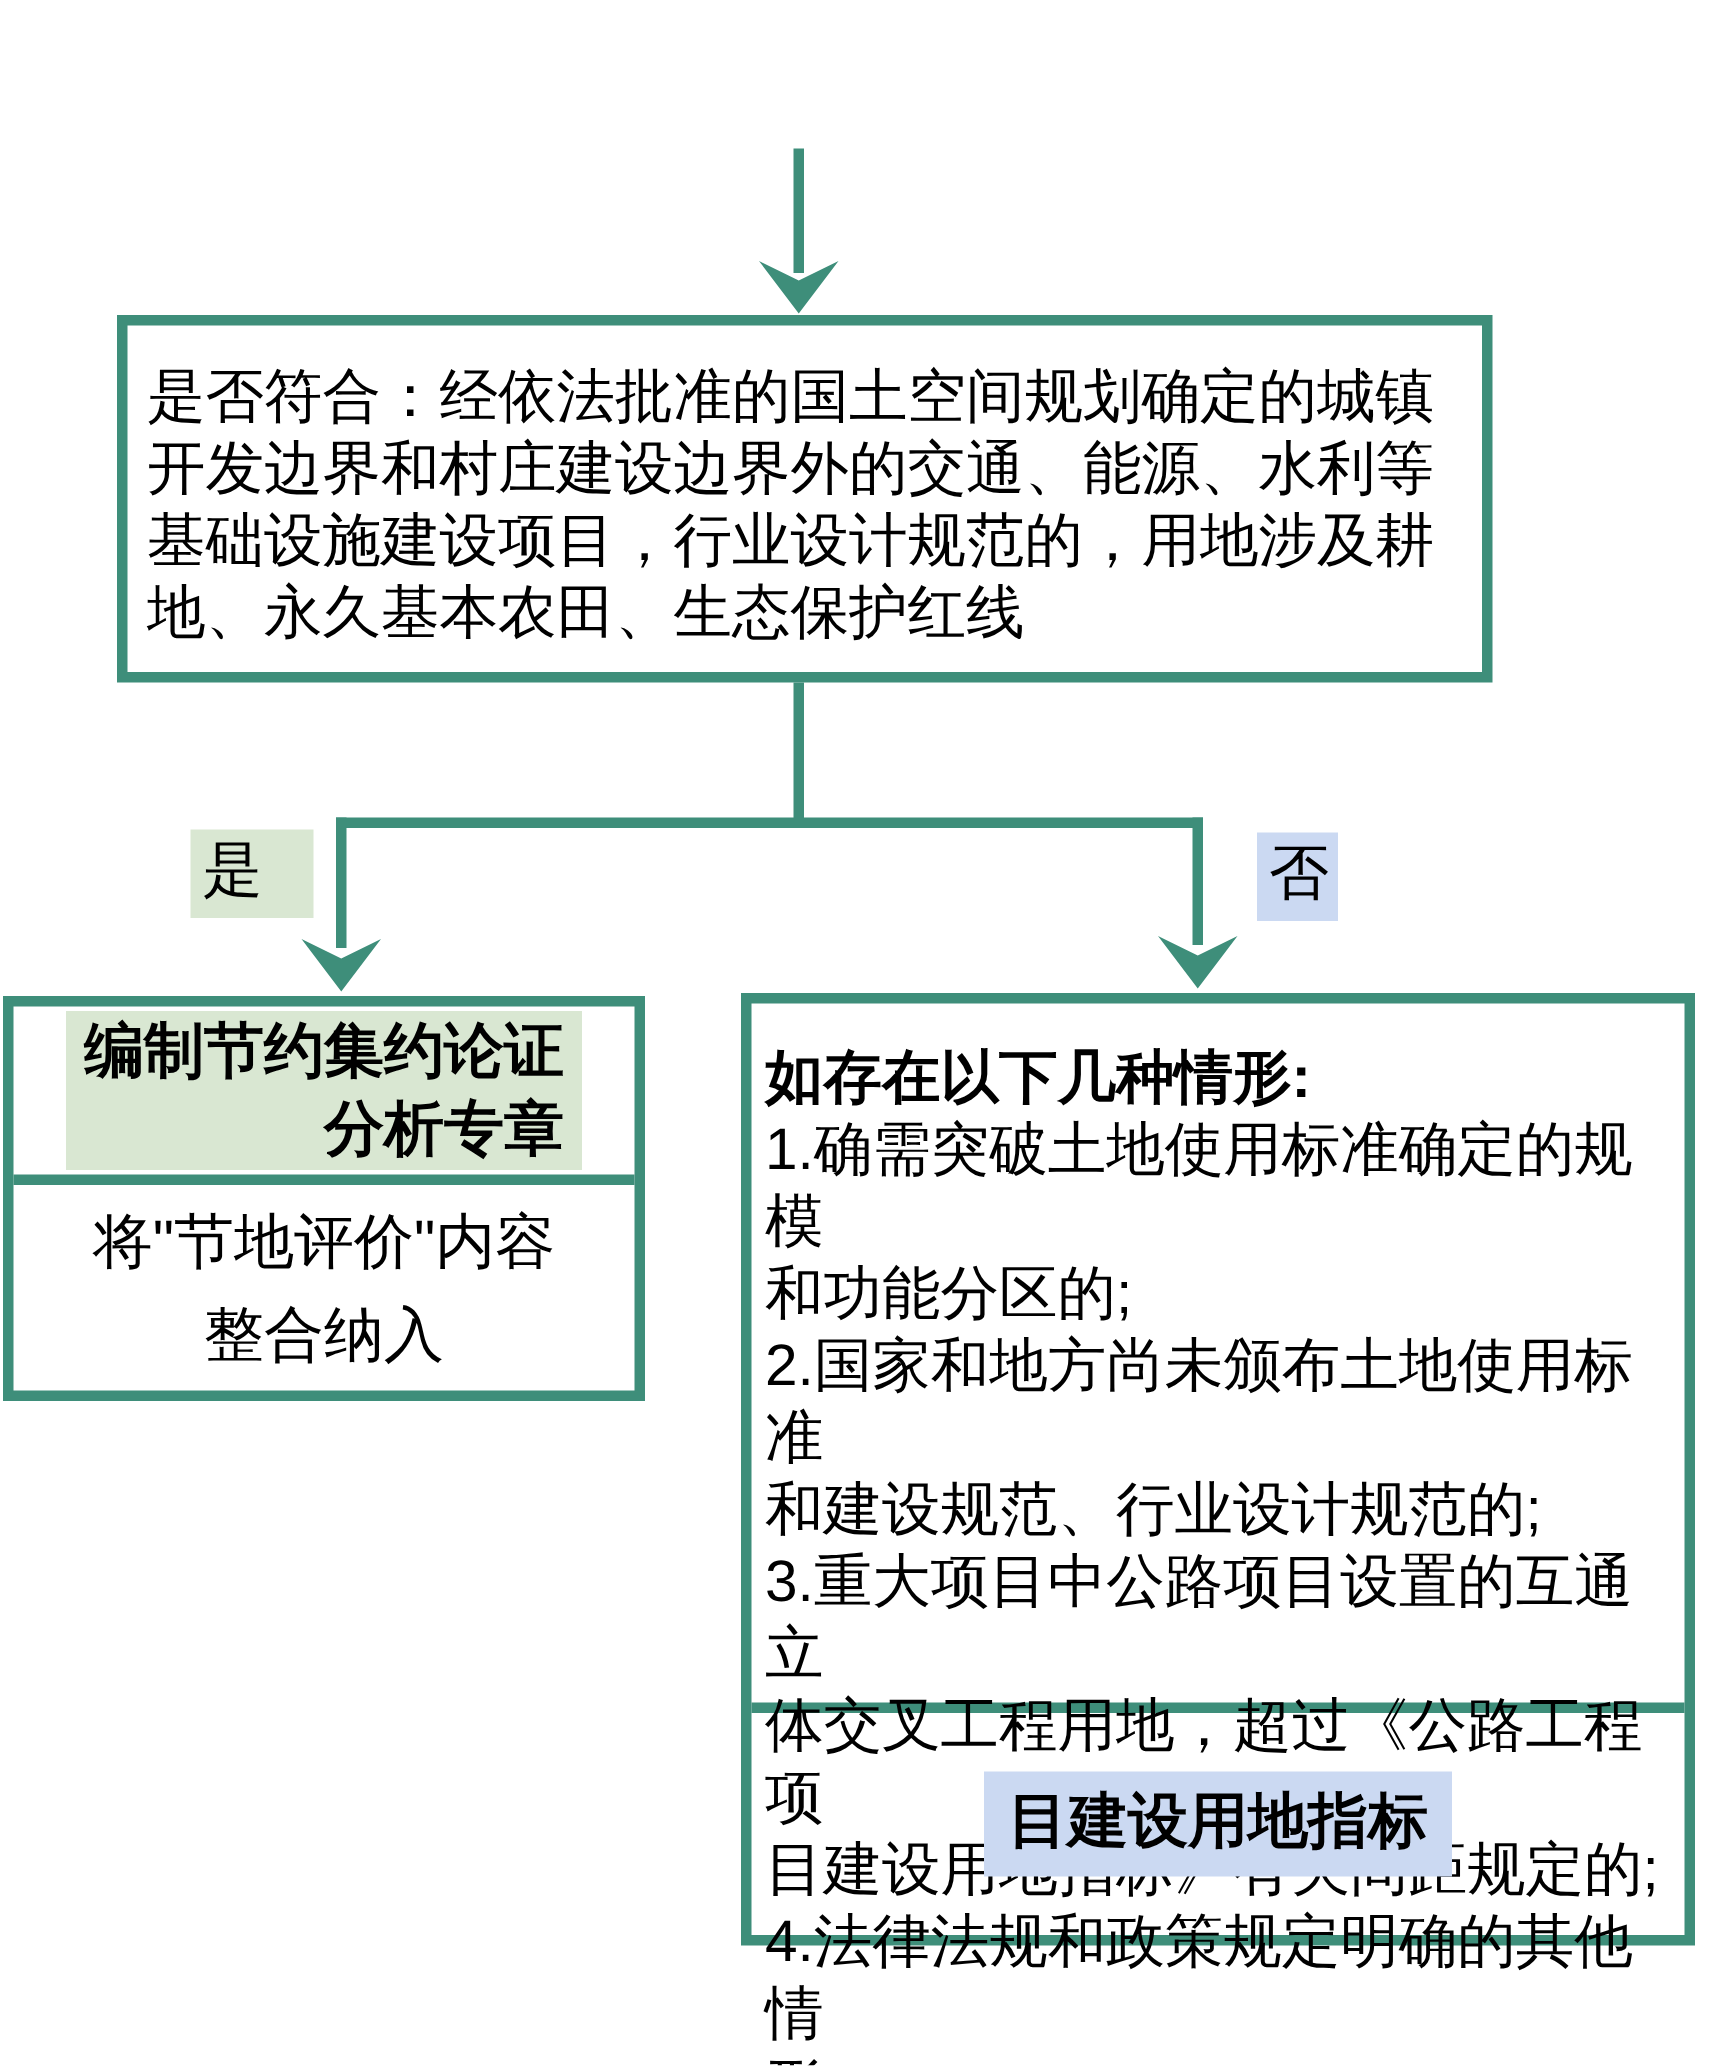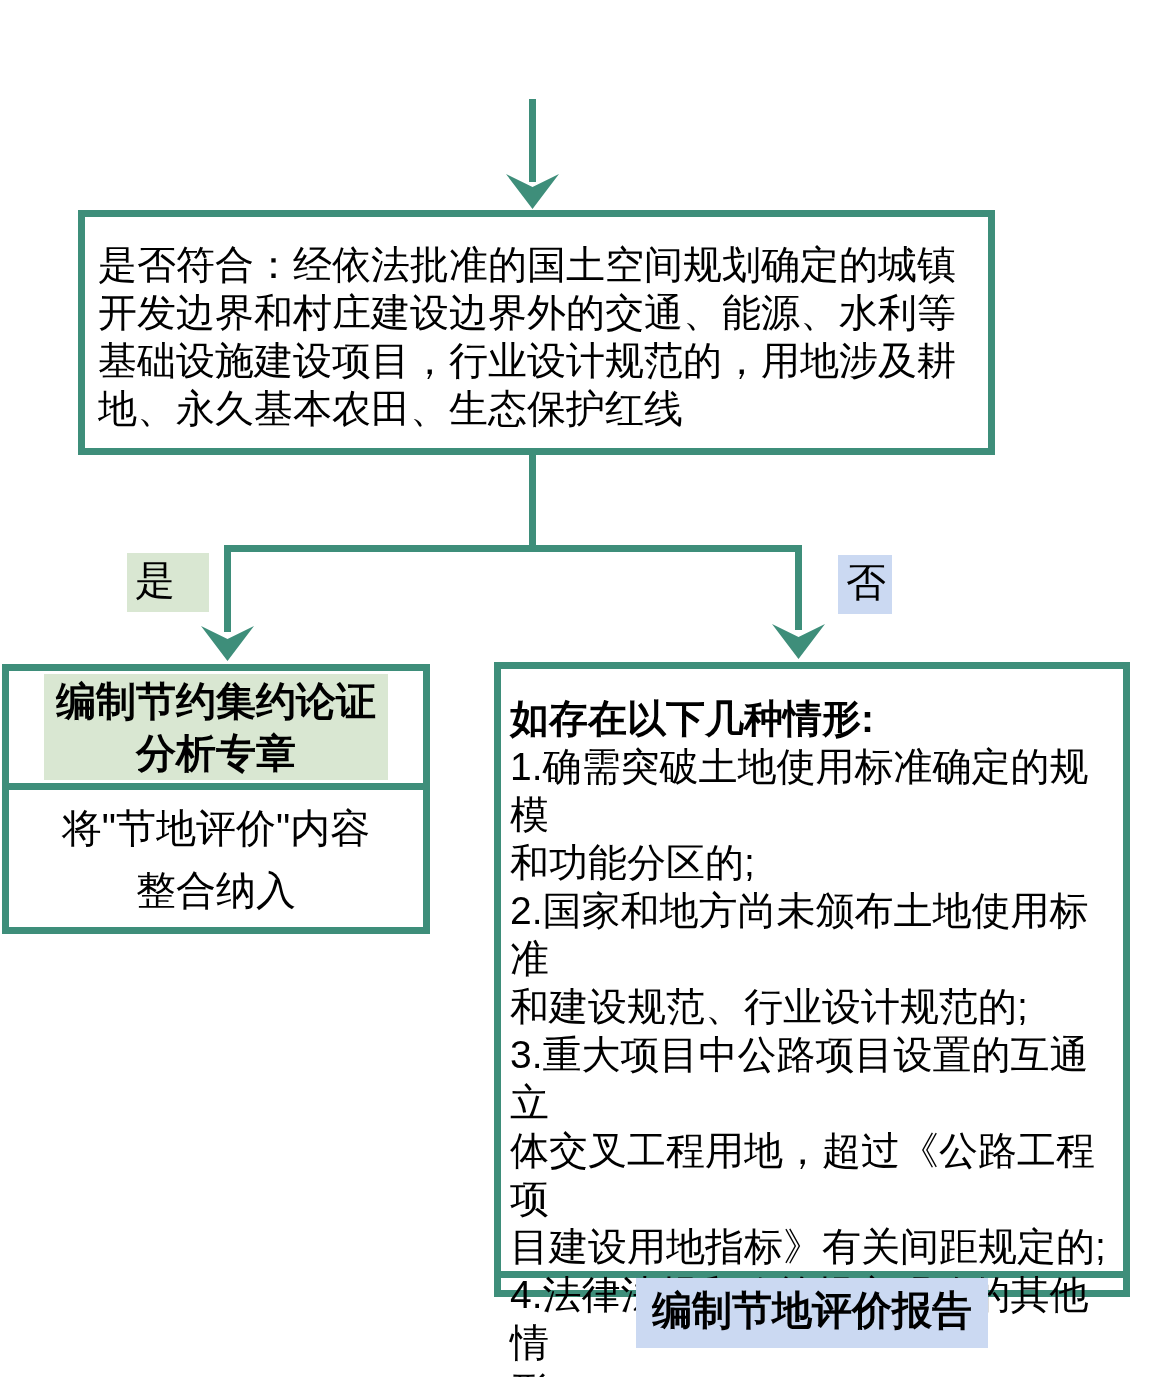--- a/index.html
+++ b/index.html
@@ -51,32 +51,32 @@
   .yes-box{left:2px;top:664px;width:428px;height:270px;display:flex;flex-direction:column;}
   .yes-header{
     border-bottom:7px solid var(--border);
     height:119px;box-sizing:border-box;
     display:flex;align-items:center;justify-content:center;
     padding:3px 0;
   }
   .yes-header .hl-green{
     background:var(--green_hl);
     font-size:40px;font-weight:bold;line-height:52px;
-    text-align:center;padding:1px 12px;min-width:320px;
+    text-align:right;padding:1px 12px;min-width:320px;
   }
   .yes-body{
     flex:1;display:flex;align-items:center;justify-content:center;
     font-size:40px;line-height:62px;text-align:center;
   }
   
   .no-box{left:494px;top:662px;width:636px;height:635px;display:flex;flex-direction:column;}
   .no-main{
     border-bottom:7px solid var(--border);
     box-sizing:border-box;
-    height:609px;
+    height:473px;
     padding:26px 4px 0 9px;
     font-size:39px;line-height:48px;
   }
   .no-main .no-header{font-weight:bold;}
   .no-footer{
     flex:1;display:flex;align-items:center;justify-content:center;
   }
   .no-footer .hl-blue{
     background:var(--blue_hl);
     font-size:40px;font-weight:bold;
@@ -129,17 +129,17 @@
 和功能分区的;
 2.国家和地方尚未颁布土地使用标准
 和建设规范、行业设计规范的;
 3.重大项目中公路项目设置的互通立
 体交叉工程用地，超过《公路工程项
 目建设用地指标》有关间距规定的;
 4.法律法规和政策规定明确的其他情
 形。</div>
     </div>
     <div class="no-footer">
-      <span class="hl-blue">编制节地评价报告</span>
+      <span class="hl-blue">目建设用地指标</span>
     </div>
   </div>
 
 </div>
 
 </body></html>

